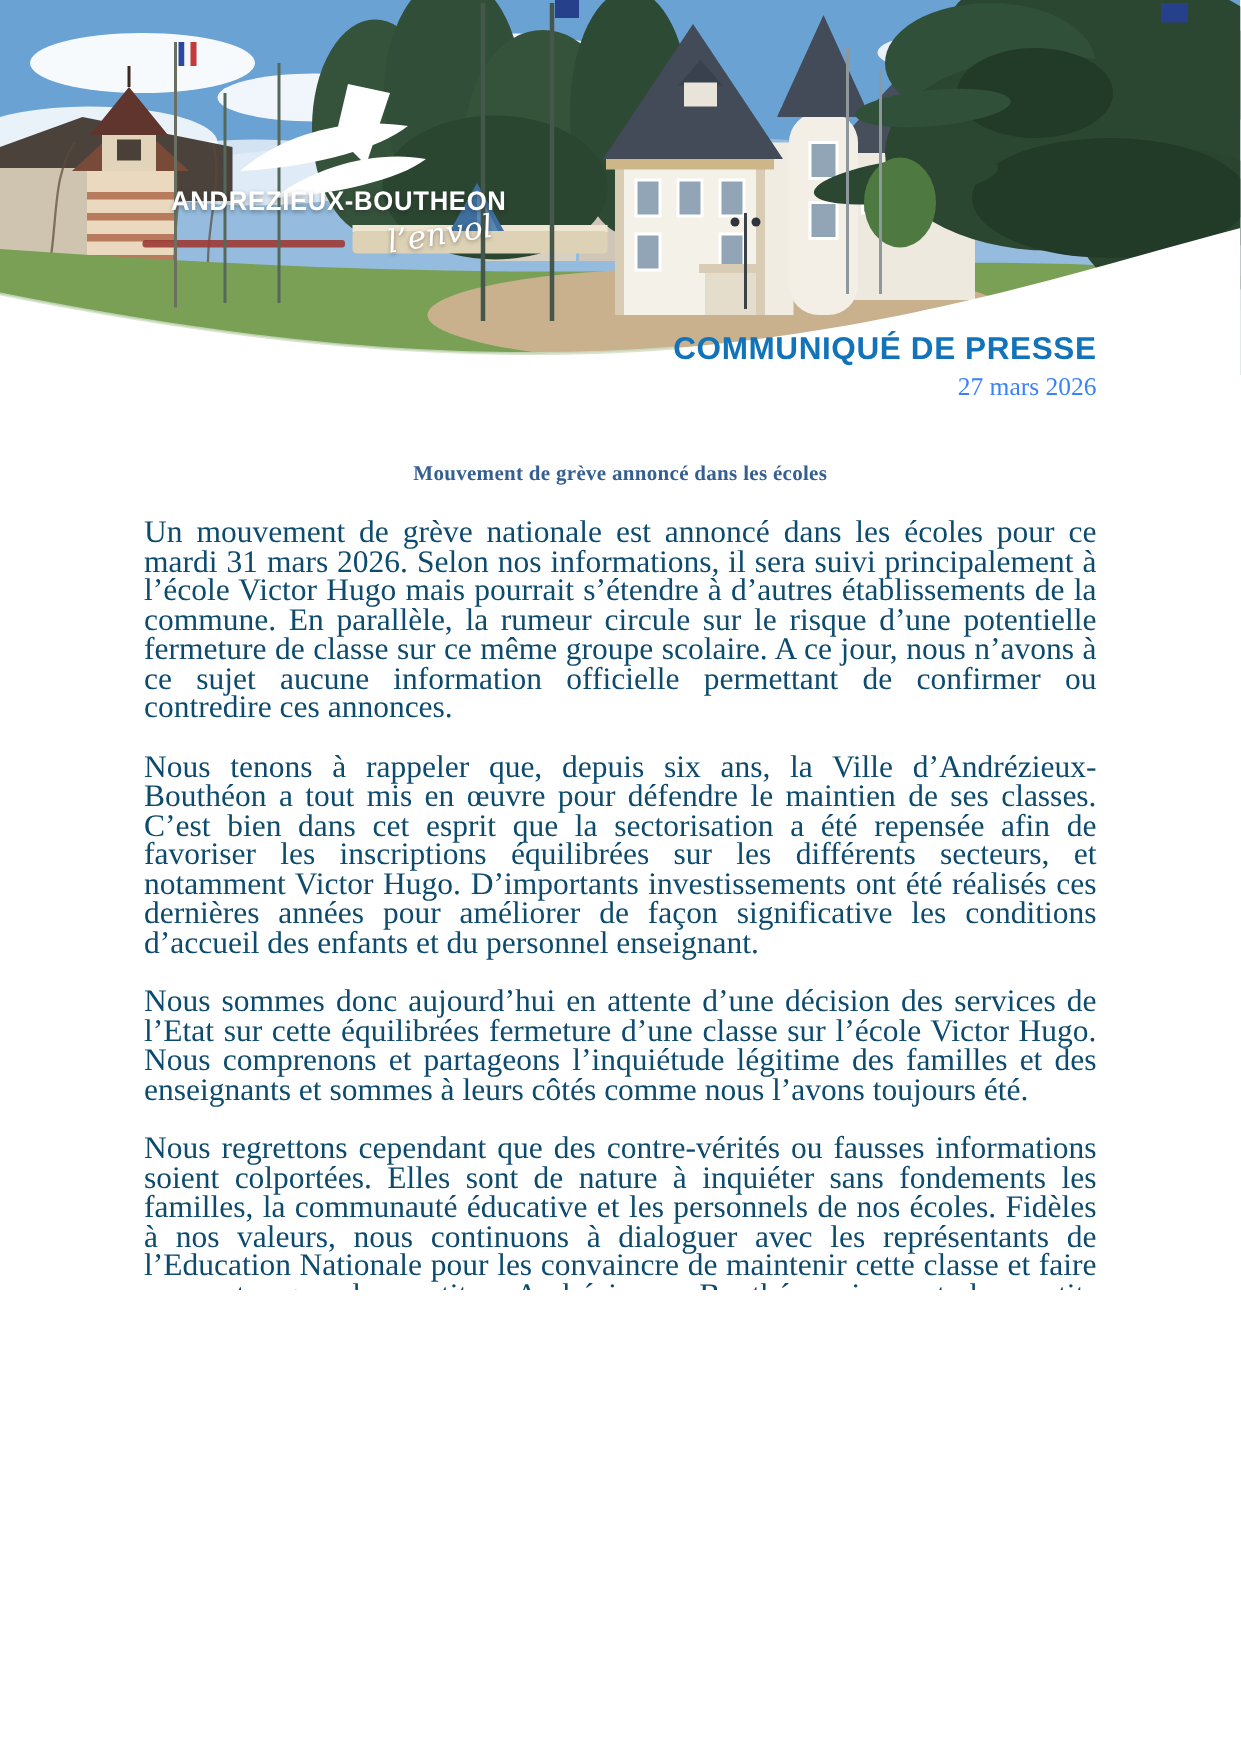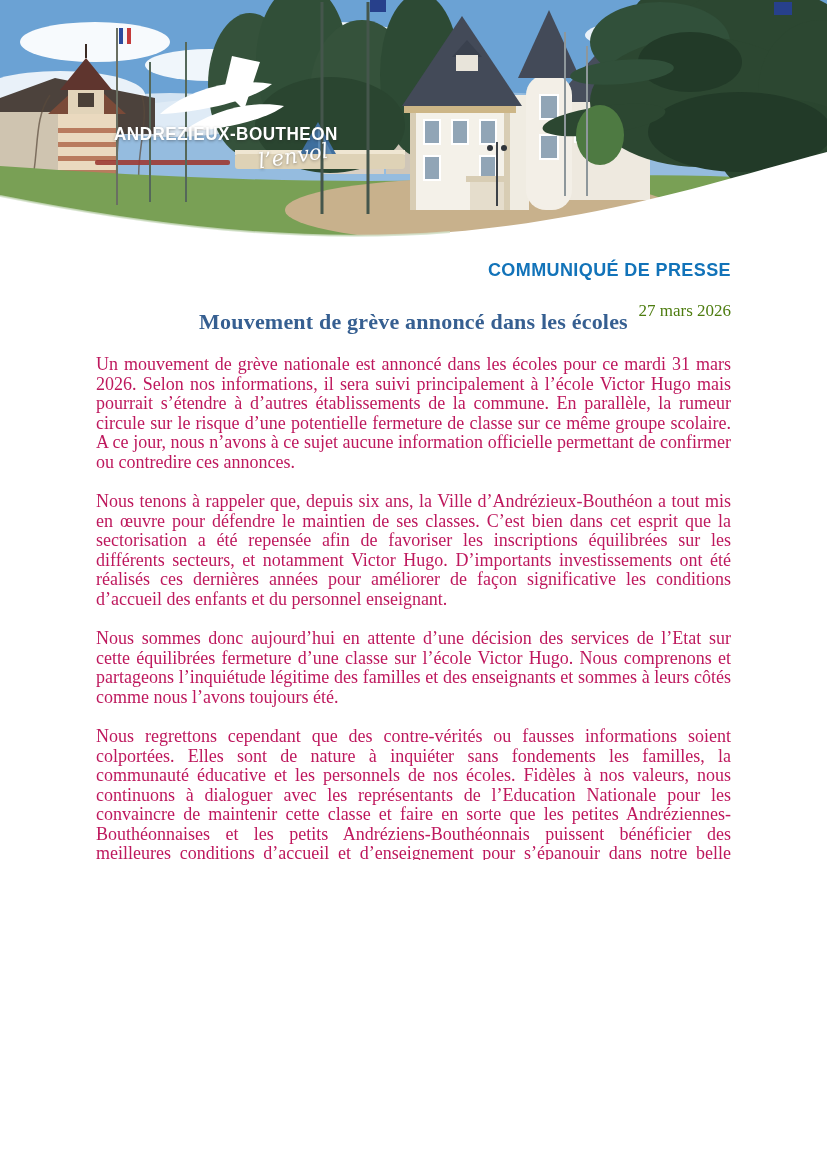--- a/index.html
+++ b/index.html
@@ -17,30 +17,30 @@
              font-family:"Liberation Sans",sans-serif;font-weight:700;font-size:18px;
              letter-spacing:.5px;color:#ffffff;white-space:nowrap;transform:scaleX(.95);
              transform-origin:left center;text-shadow:0 1px 3px rgba(40,40,40,.45);}
   .logo-tagline{position:absolute;top:92px;left:158px;
                 font-family:"DejaVu Serif",serif;font-style:italic;font-size:21px;
                 color:#ffffff;transform:rotate(-9deg);
                 text-shadow:0 1px 3px rgba(40,40,40,.45);}
 
   
   .masthead{position:absolute;top:221px;right:96px;text-align:right;z-index:6;}
-  .kicker{font-family:"Liberation Sans",sans-serif;font-weight:700;font-size:18px;
-          letter-spacing:.4px;color:#1273b9;line-height:1.1;margin-top:40px;}
-  .date{font-family:"Liberation Serif",serif;font-size:17px;color:#4d7c0f;margin-top:20px;}
+  .kicker{font-family:"Liberation Sans",sans-serif;font-weight:700;font-size:21px;
+          letter-spacing:.4px;color:#1273b9;line-height:1.1;}
+  .date{font-family:"Liberation Serif",serif;font-size:17px;color:#3b82f6;margin-top:4px;}
 
   
   .content{position:absolute;top:250px;left:0;width:827px;padding:0 96px;box-sizing:border-box;}
-  .article-title{margin:59px 0 0;text-align:center;font-weight:700;font-size:22px;
+  .article-title{margin:59px 0 0;text-align:center;font-weight:700;font-size:14px;
                  color:#365f91;letter-spacing:.2px;}
-  p.body{margin:20px 0 0;font-size:18px;line-height:19.5px;text-align:justify;
-         color:#be185d;}
+  p.body{margin:20px 0 0;font-size:21px;line-height:19.5px;text-align:justify;
+         color:#0c4a6e;}
 
   
   .signatures{display:flex;margin-top:17px;}
   .sig{font-weight:400;font-size:15.5px;line-height:19.5px;color:#4d7c0f;}
   .sig-left{width:392px;}
   .sig-right{margin-top:-8px;width:243px;}
 
   
   .contact{margin-top:25px;font-style:italic;font-size:15.5px;color:#161616;}
 

